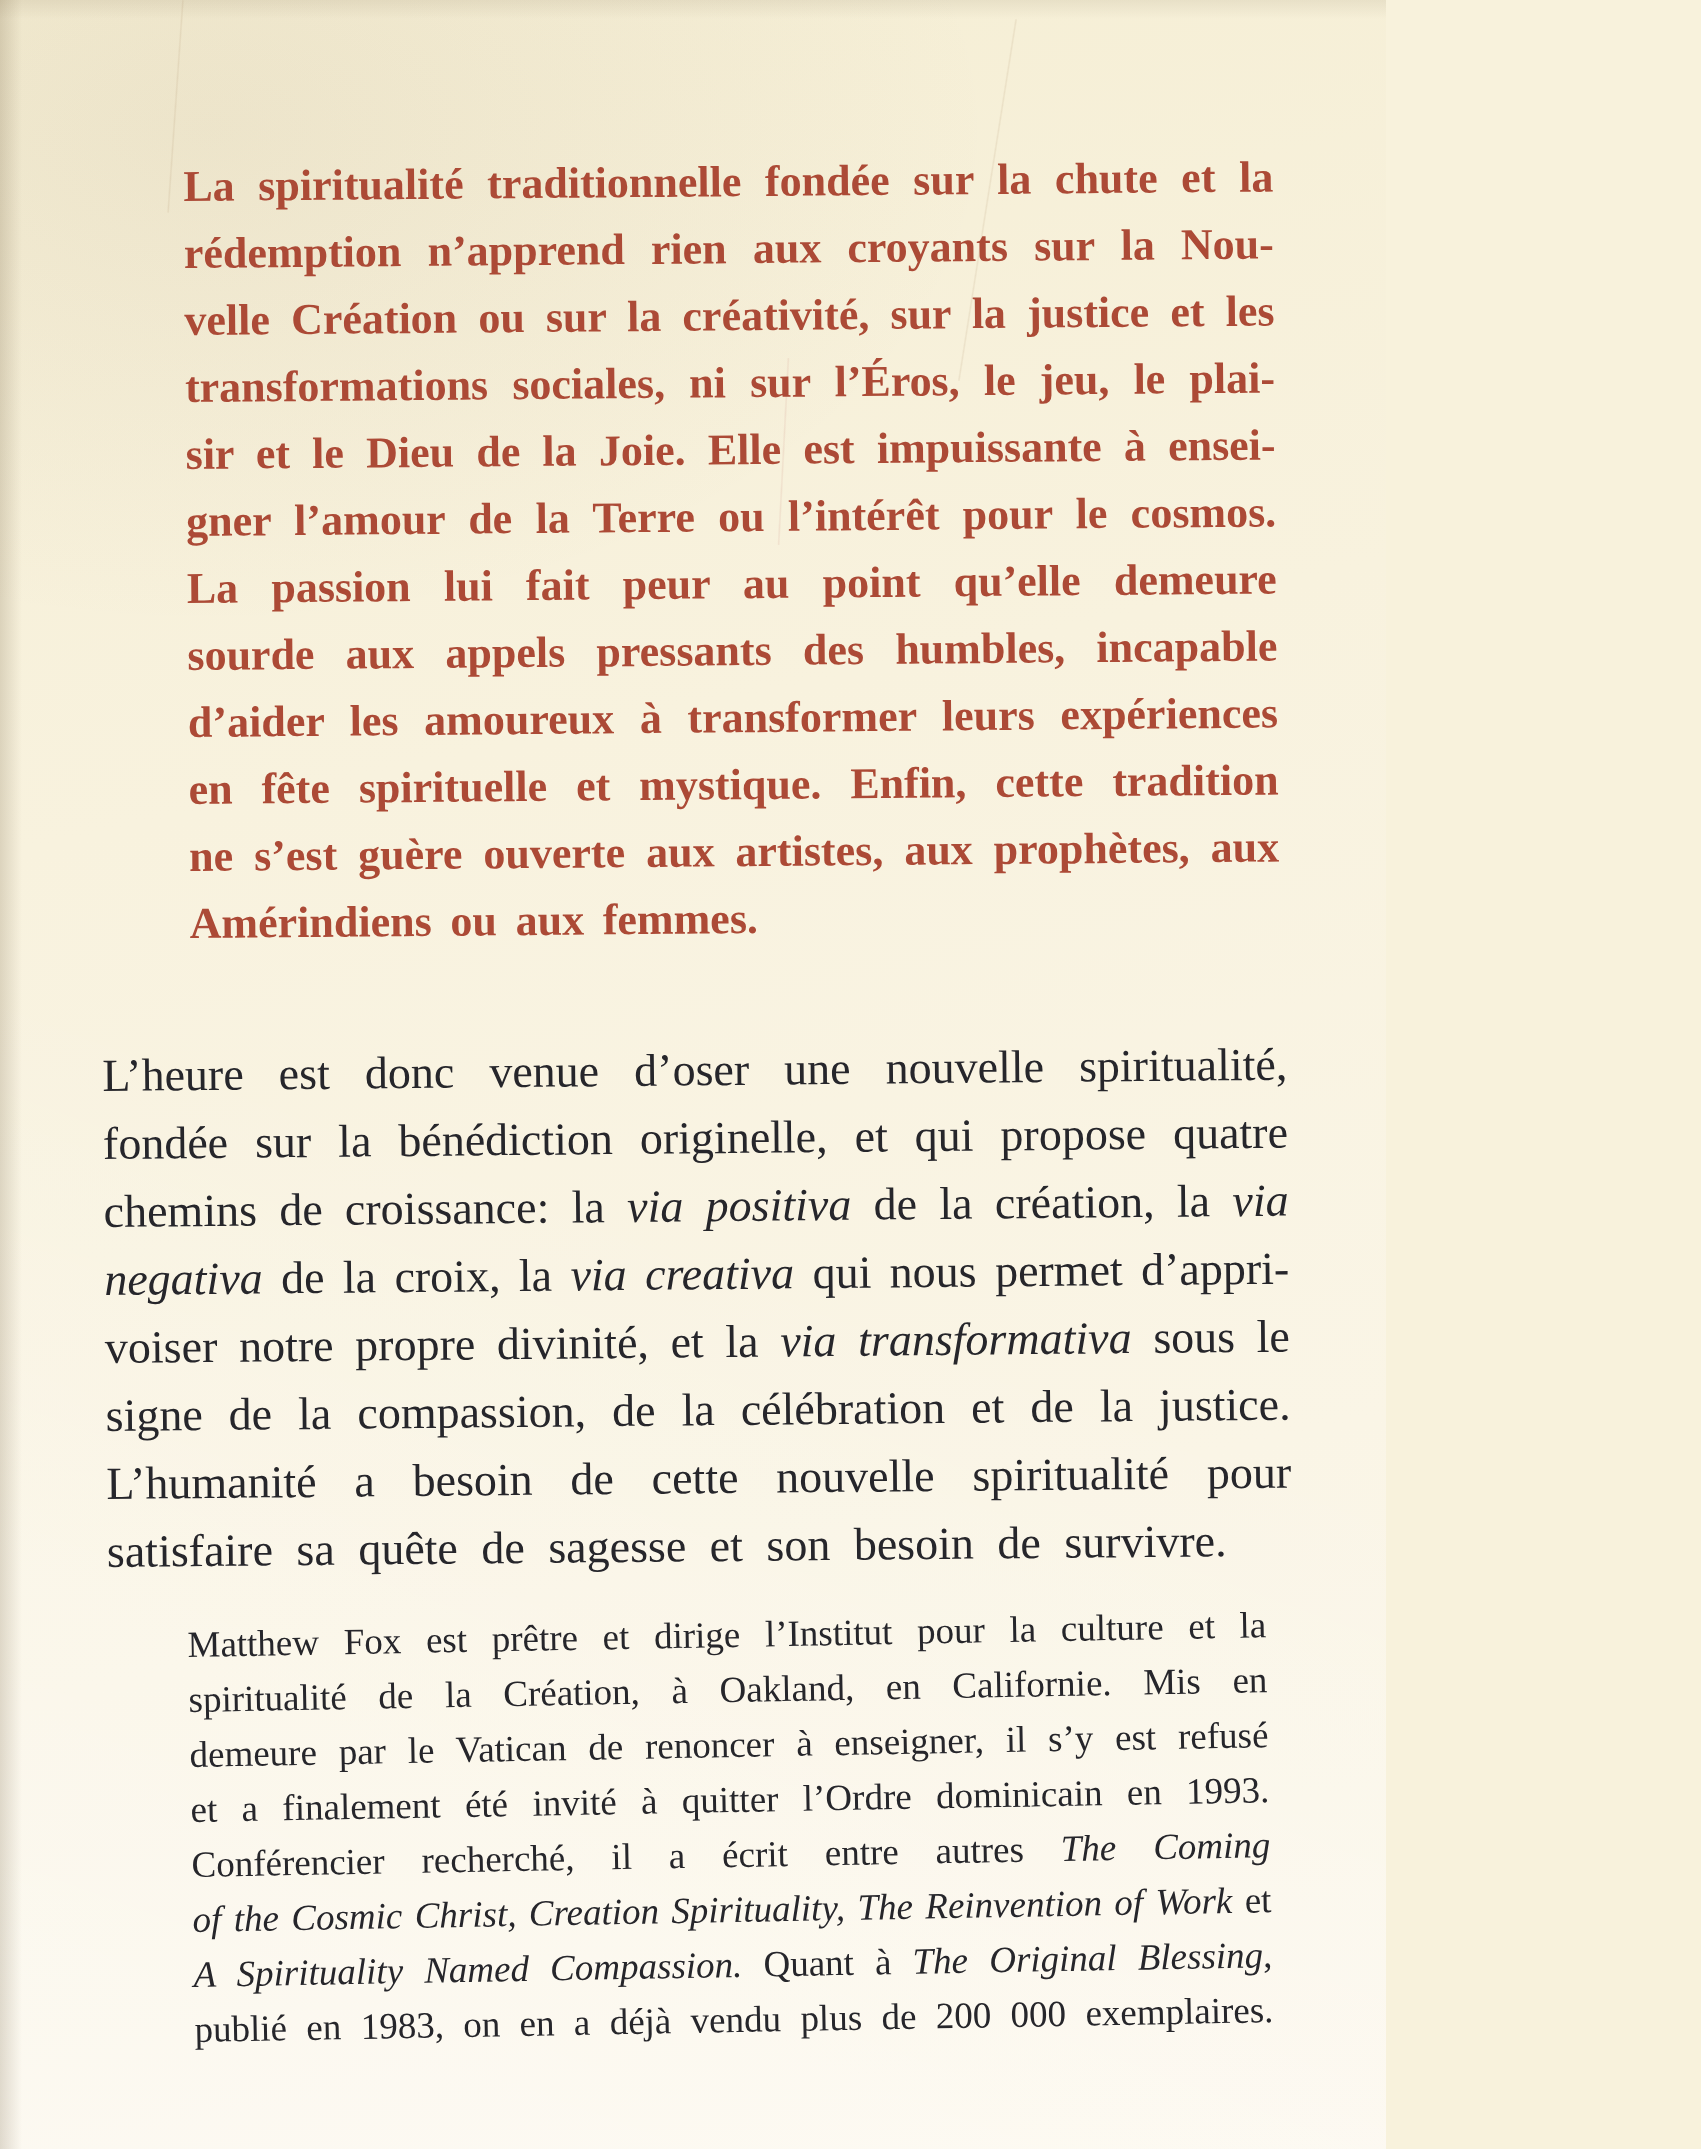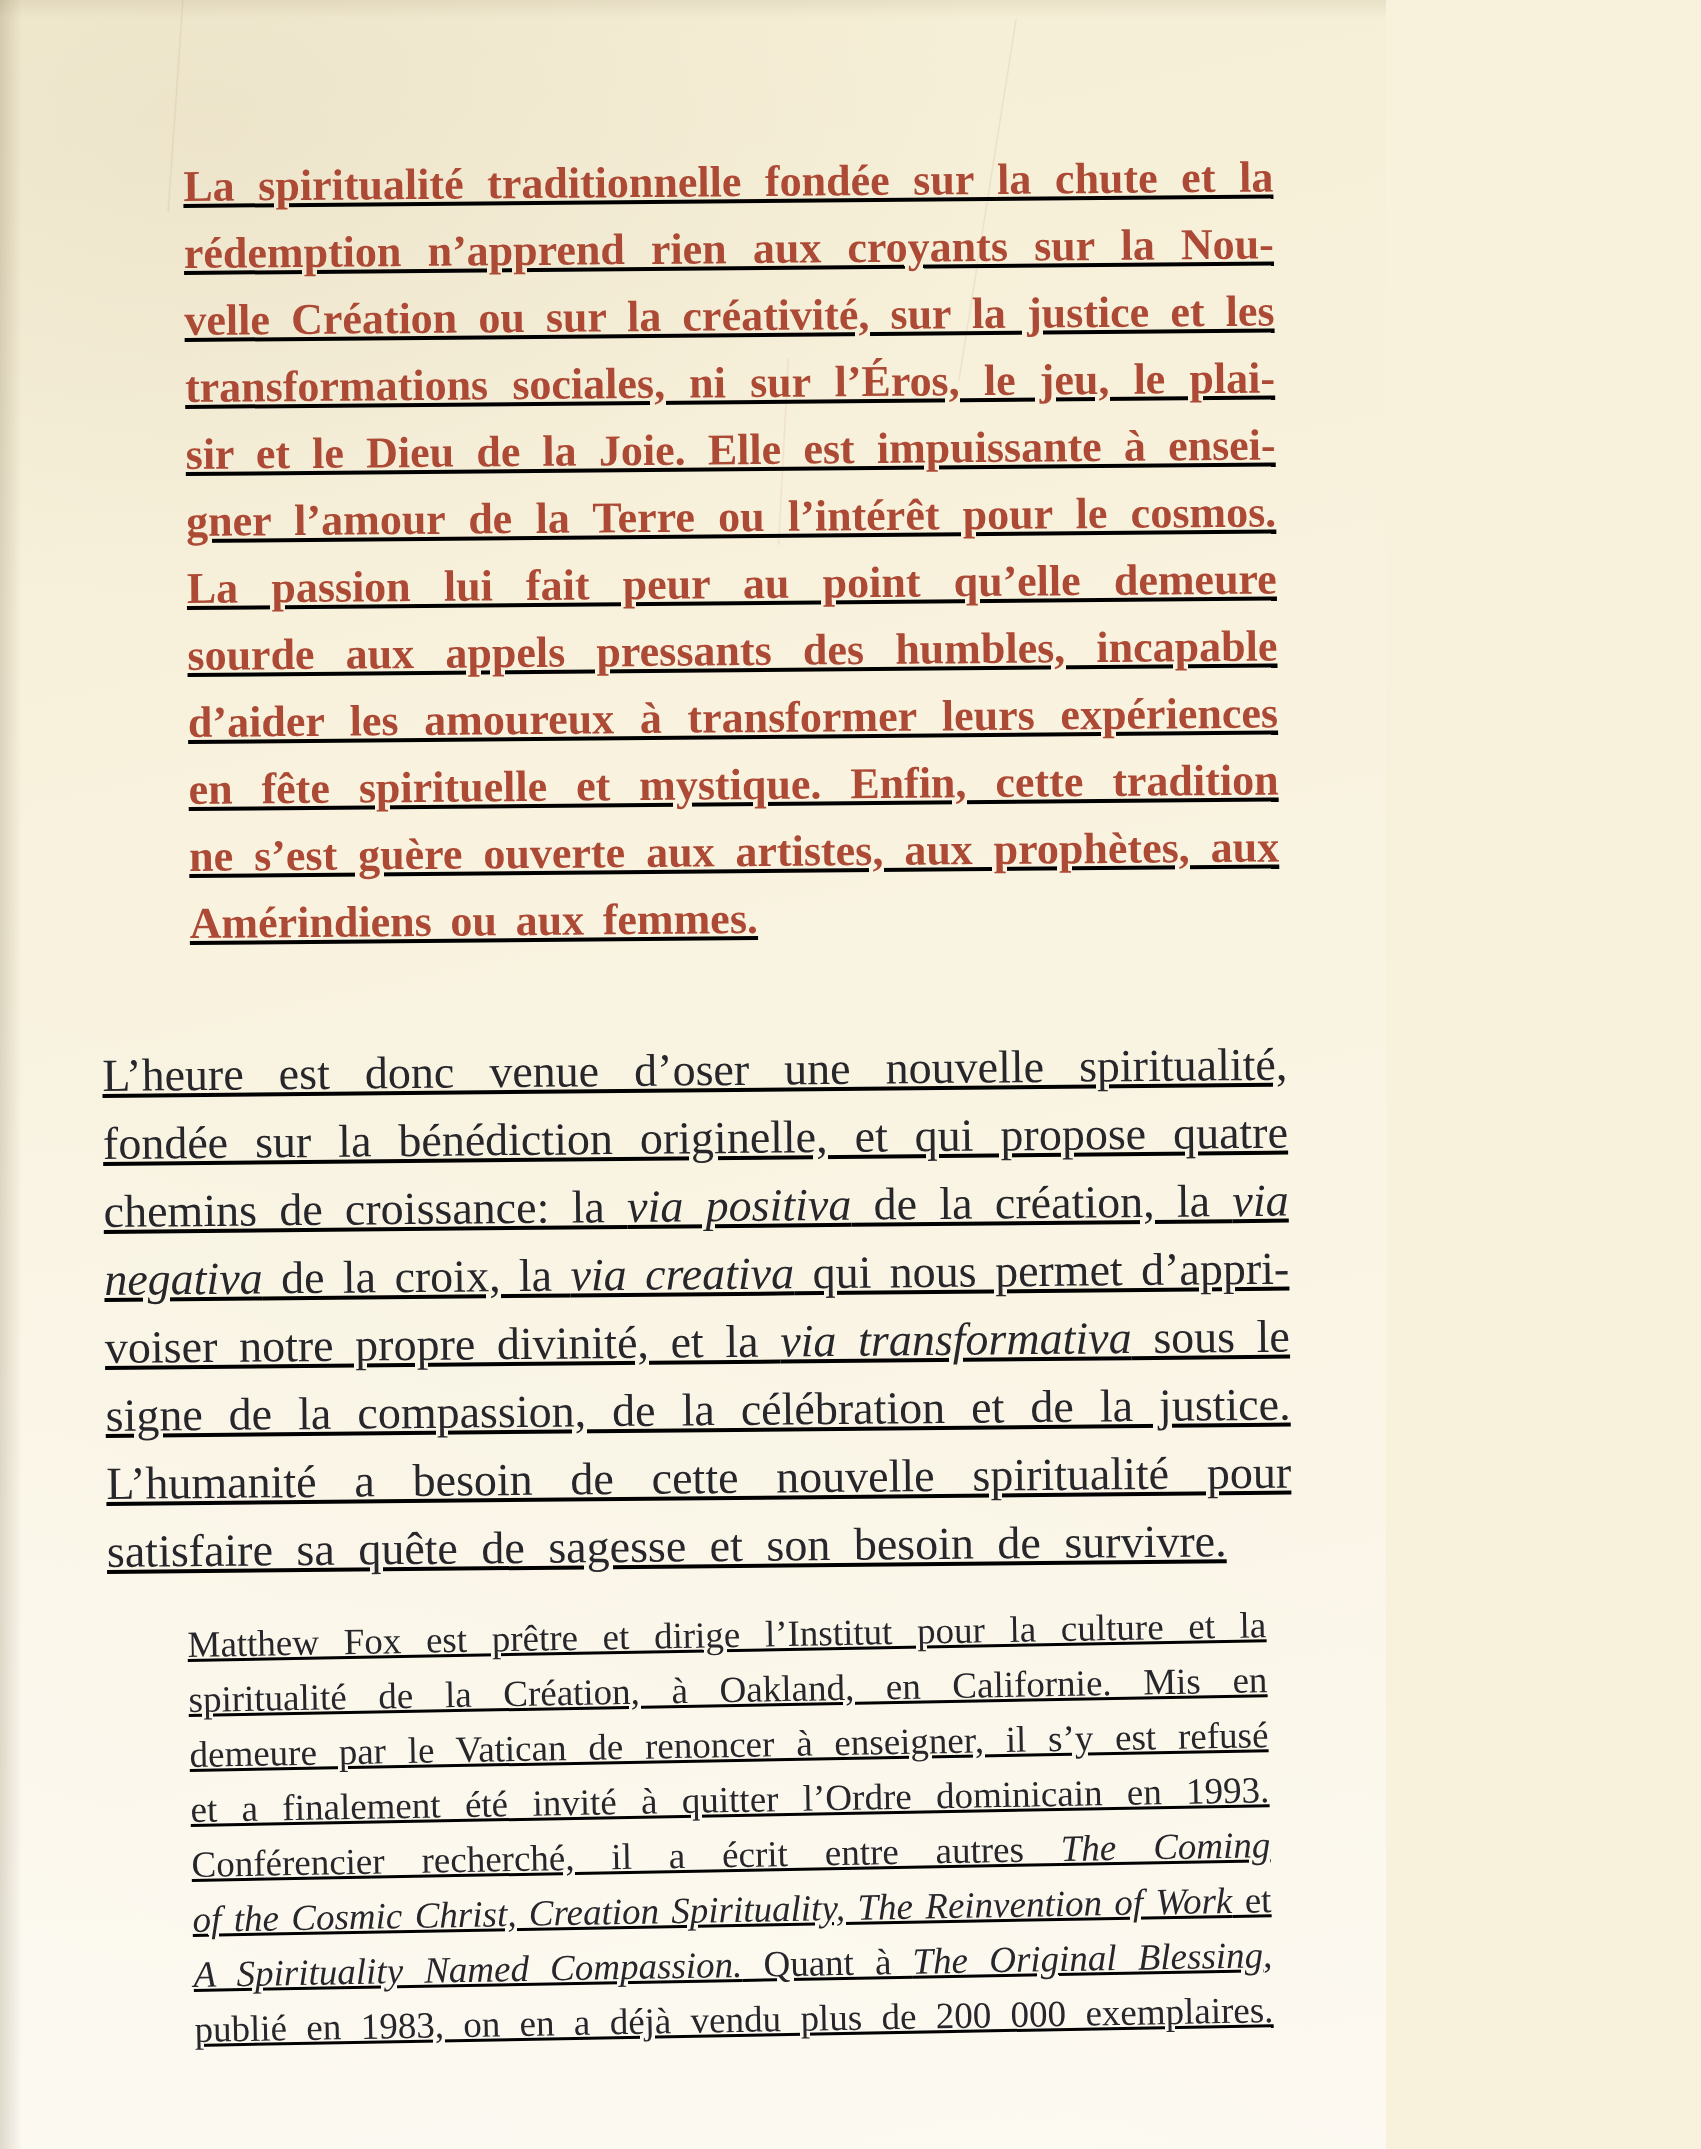--- a/index.html
+++ b/index.html
@@ -4,21 +4,20 @@
 <style>
   html, body { margin: 0; padding: 0; background: #f8f2dc; }
   .page {
     position: relative;
     width: 1386px;
     height: 2150px;
     overflow: hidden;
     background:
       linear-gradient(168deg, #f5eed4 0%, #f8f2de 35%, #faf5e6 70%, #fcf8ee 100%);
     font-family: "Liberation Serif", "DejaVu Serif", serif;
-    text-decoration: underline;
   }
   .paper-overlay {
     position: absolute; inset: 0; pointer-events: none;
     background:
       linear-gradient(90deg, rgba(92,72,40,.18), rgba(92,72,40,0) 22px),
       linear-gradient(180deg, rgba(92,72,40,.09), rgba(92,72,40,0) 19px),
       radial-gradient(ellipse 1278px 809px at 15% 6%, rgba(120,90,50,.07), rgba(120,90,50,0) 62%),
       linear-gradient(200deg, rgba(255,255,255,0) 55%, rgba(255,255,255,.30) 92%);
   }
   .crease { position: absolute; pointer-events: none; background: linear-gradient(90deg, rgba(255,255,255,0), rgba(150,112,70,.12), rgba(255,255,255,0)); }

